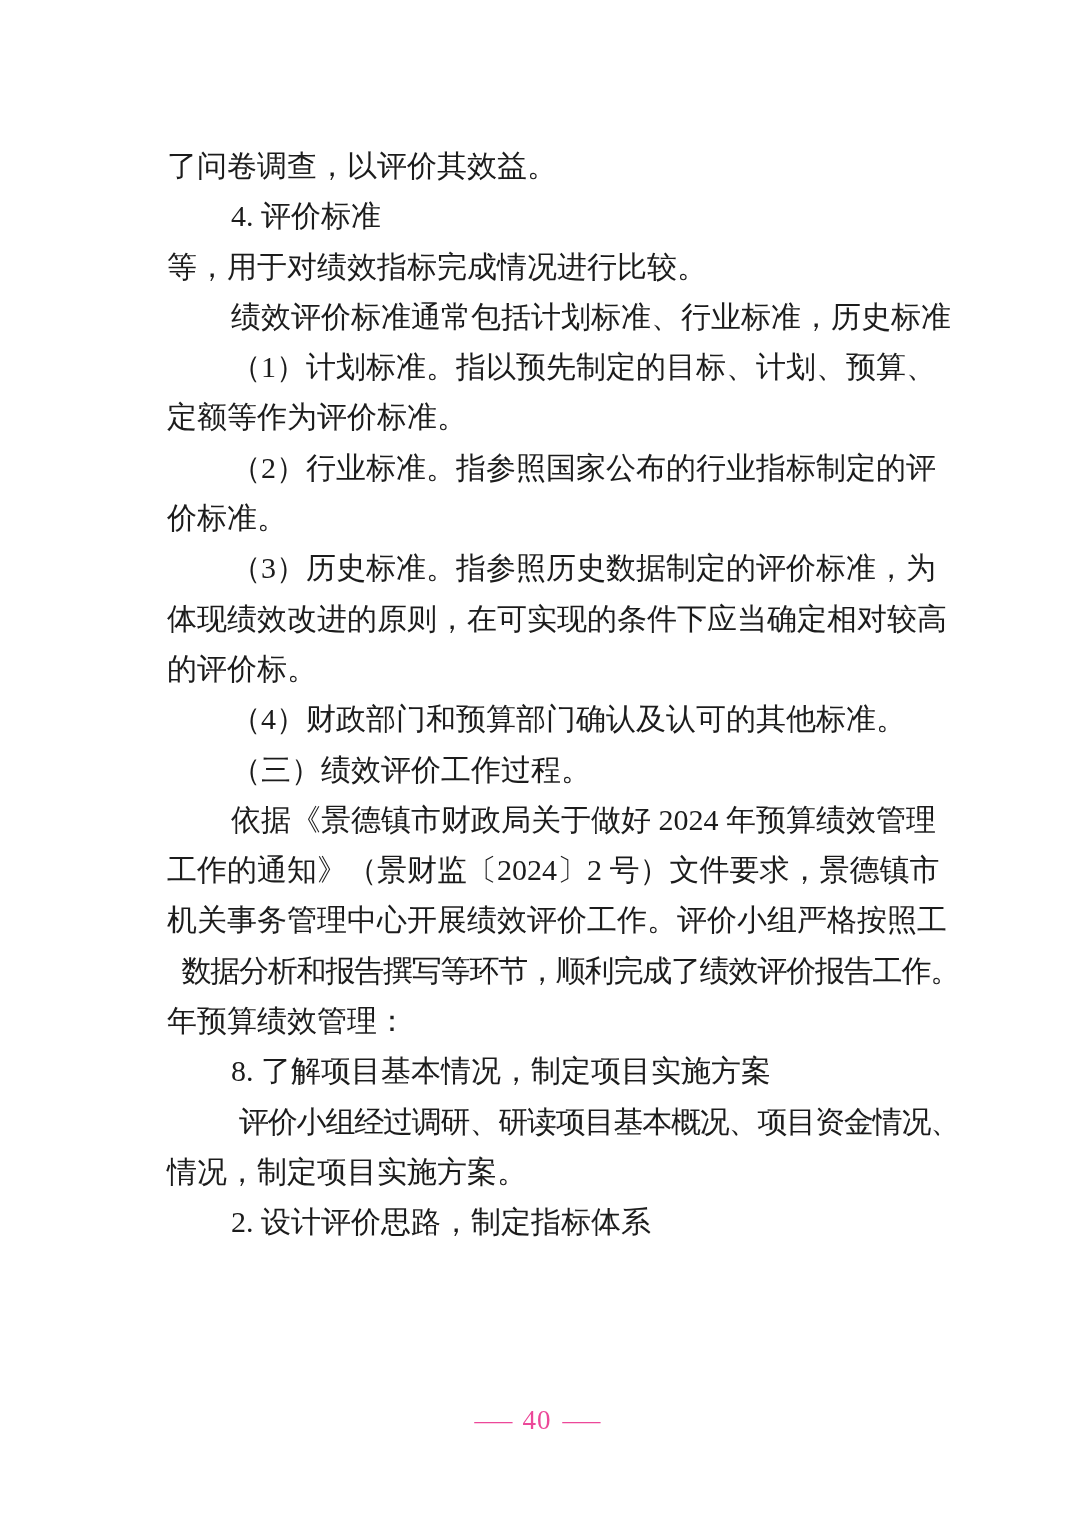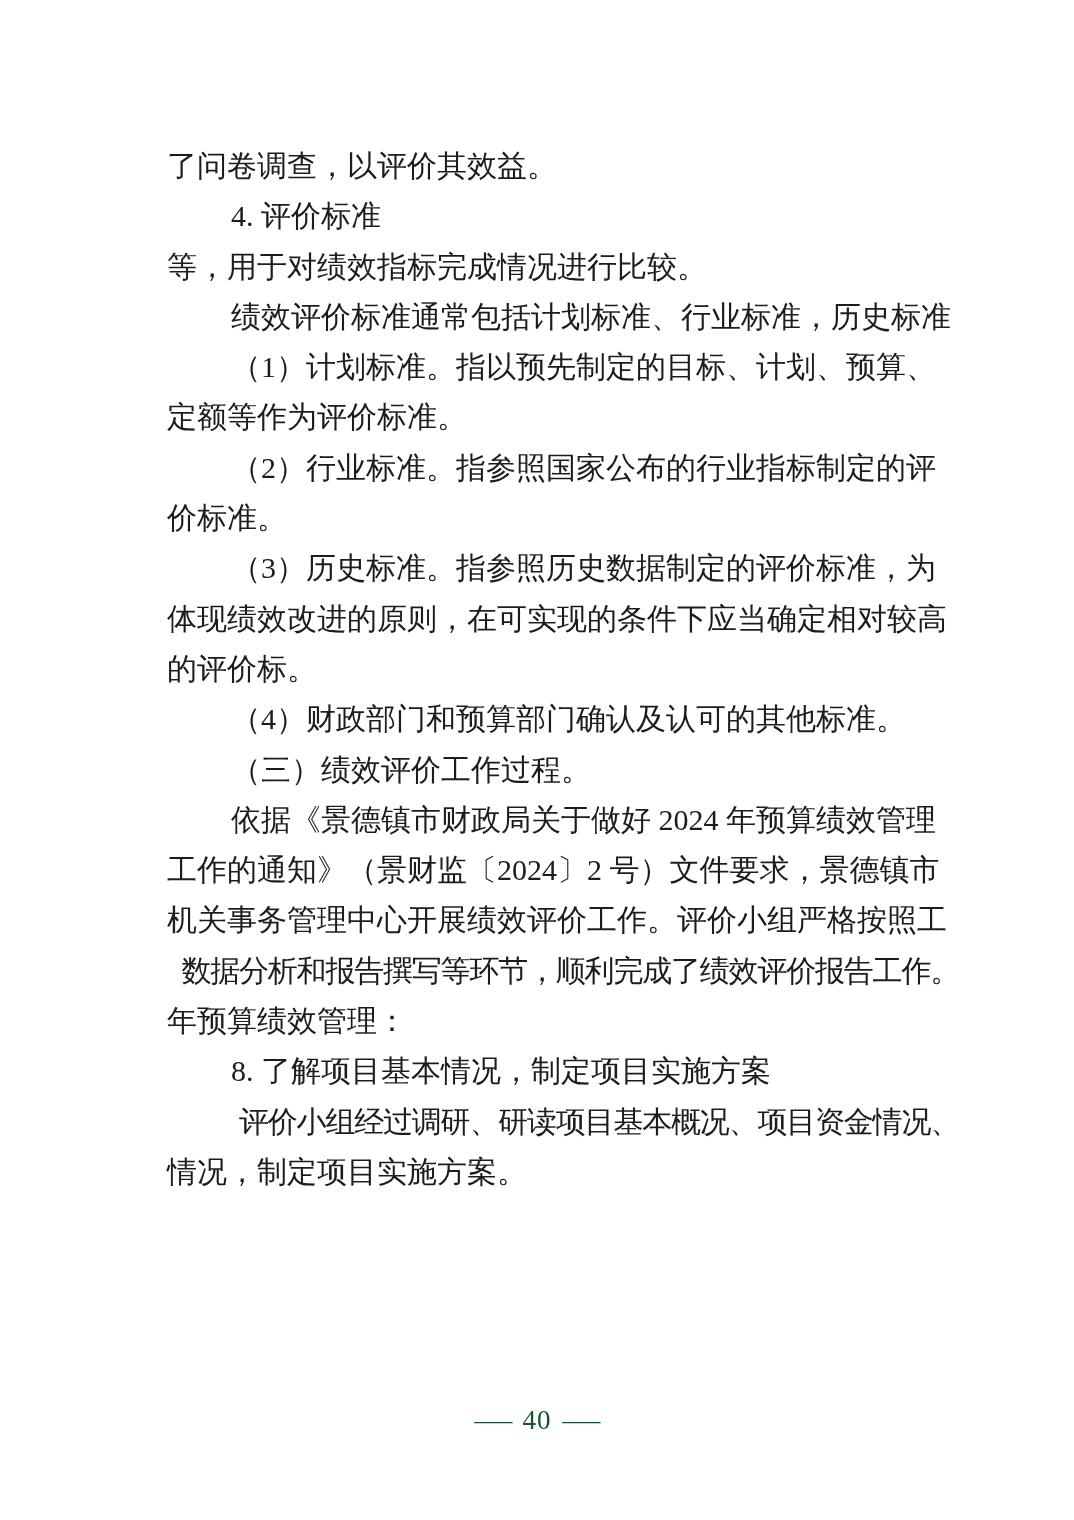--- a/index.html
+++ b/index.html
@@ -37,21 +37,21 @@
     letter-spacing: -1.2px;
     text-align: right;
   }
   .footer {
     position: absolute;
     top: 1405px;
     left: 0;
     width: 100%;
     text-align: center;
     font-size: 27px;
-    color: #14532d;
+    color: #ec4899;
   }
   .footer .dash {
     display: inline-block;
     transform: scaleX(1.4);
     margin: 0 16px;
   }
   .footer .num {
     display: inline-block;
     letter-spacing: 1px;
   }
@@ -75,17 +75,18 @@
       <div class="line indent">（4）财政部门和预算部门确认及认可的其他标准。</div>
       <div class="line indent">（三）绩效评价工作过程。</div>
       <div class="line indent">依据《景德镇市财政局关于做好 2024 年预算绩效管理</div>
       <div class="line">工作的通知》（景财监〔2024〕2 号）文件要求，景德镇市</div>
       <div class="line">机关事务管理中心开展绩效评价工作。评价小组严格按照工</div>
       <div class="line tight">数据分析和报告撰写等环节，顺利完成了绩效评价报告工作。</div>
       <div class="line">年预算绩效管理：</div>
       <div class="line indent">8. 了解项目基本情况，制定项目实施方案</div>
       <div class="line indent tight">评价小组经过调研、研读项目基本概况、项目资金情况、</div>
       <div class="line">情况，制定项目实施方案。</div>
+      <div class="line indent">2. 设计评价思路，制定指标体系</div>
     </div>
   <div class="footer">
     <span class="dash">—</span><span class="num">40</span><span class="dash">—</span>
   </div>
 </div>
 
 </body></html>

